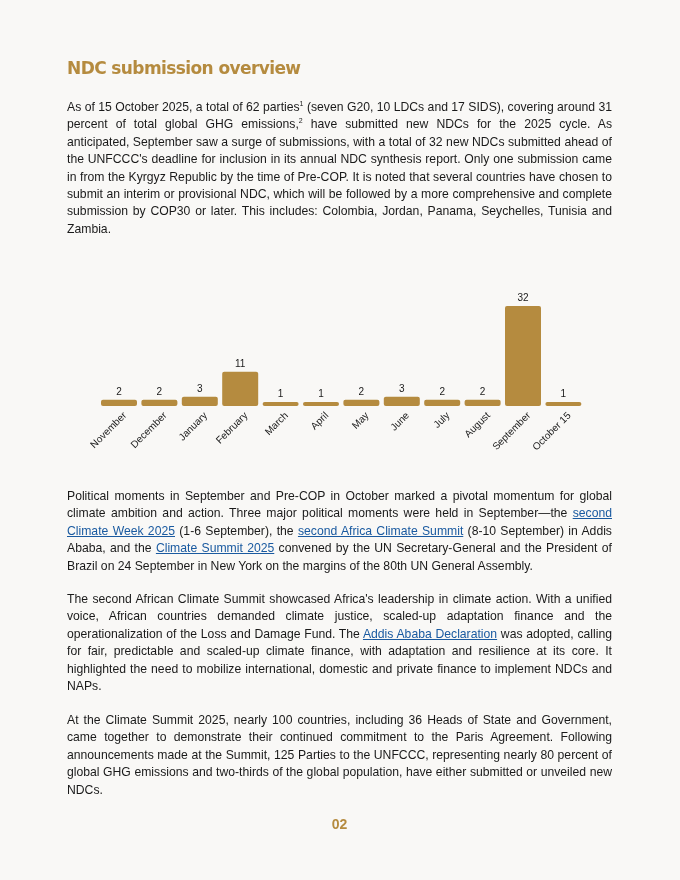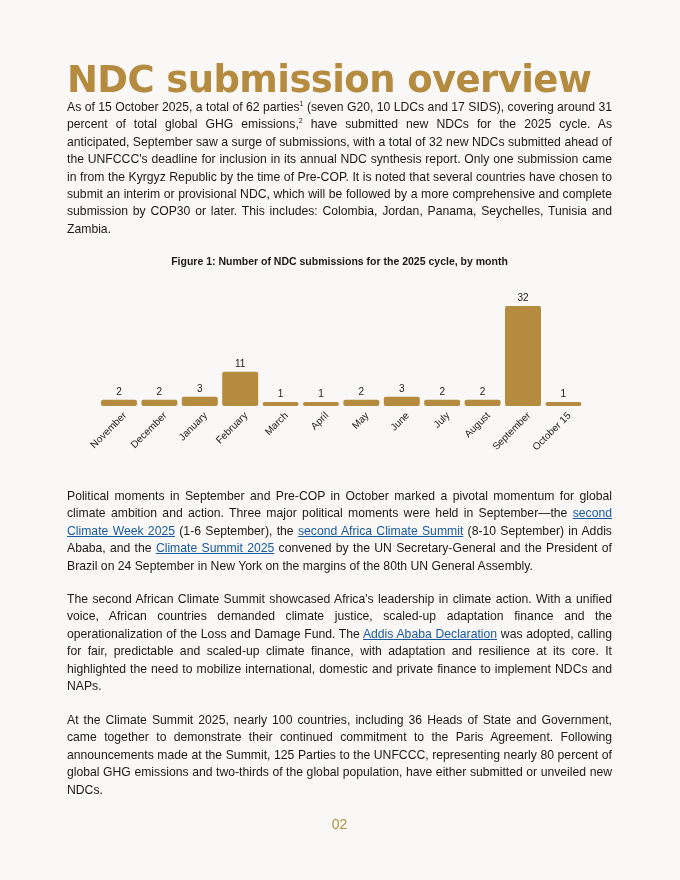--- a/index.html
+++ b/index.html
@@ -4,48 +4,47 @@
   <style>
     html, body { margin:0; padding:0; }
     body {
       width:680px; height:880px; background:#f9f8f6; overflow:hidden;
       font-family:"Liberation Sans", sans-serif; color:#1a1a1a; position:relative;
     }
     .page { position:absolute; left:67px; top:0; width:545px; }
     h1 {
       position:absolute; left:0; top:58px; margin:0;
       font-family:"DejaVu Sans", sans-serif; font-weight:bold;
-      font-size:37px; letter-spacing:-0.6px; color:#b58b3f; white-space:nowrap;
+      font-size:17px; letter-spacing:-0.6px; color:#b58b3f; white-space:nowrap;
     }
     p {
       position:absolute; left:0; width:545px; margin:0;
       font-size:12.2px; line-height:17.4px; text-align:justify;
     }
     sup { font-size:7px; line-height:0; vertical-align:5px; }
     a { color:#1a5aa0; text-decoration:underline; }
     .fig-title {
       position:absolute; left:0; width:545px; top:254px; text-align:center;
       font-weight:bold; font-size:10.5px; line-height:15px; color:#1a1a1a;
     }
     .chart { position:absolute; left:0; top:290px; width:545px; height:180px; }
     .pagenum {
       position:absolute; left:0; width:545px; top:816px; text-align:center;
-      font-weight:normal; font-size:14px; color:#b58b3f;
+      font-weight:bold; font-size:14px; color:#b58b3f;
     }
   </style>
 </head>
 <body>
 
 <div class="page">
   <h1>NDC submission overview</h1>
 
   <p style="top:99px;"><span>As of 15 October 2025, a total of 62 parties</span><sup>1</sup><span> (seven G20, 10 LDCs and 17 SIDS), covering around 31 percent of total global GHG emissions,</span><sup>2</sup><span> have submitted new NDCs for the 2025 cycle. As anticipated, September saw a surge of submissions, with a total of 32 new NDCs submitted ahead of the UNFCCC's deadline for inclusion in its annual NDC synthesis report. Only one submission came in from the Kyrgyz Republic by the time of Pre-COP. It is noted that several countries have chosen to submit an interim or provisional NDC, which will be followed by a more comprehensive and complete submission by COP30 or later. This includes: Colombia, Jordan, Panama, Seychelles, Tunisia and Zambia.</span></p>
 
   <div class="fig-title">
-    <div>Figure 1:  Number of NDC submissions for the 2025 cycle, by month</div>
   </div>
 
   <svg class="chart" id="chart" width="545" height="180" viewBox="0 0 545 180">
       <rect x="34" y="109.75" width="36" height="6.25" rx="2" fill="#b58b3f"></rect>
       <text x="52" y="104.75" text-anchor="middle" font-size="10" fill="#1a1a1a" font-family="Liberation Sans, sans-serif">2</text>
       <text x="60" y="126" text-anchor="end" font-size="10" fill="#1a1a1a" font-family="Liberation Sans, sans-serif" transform="rotate(-45 60 126)">November</text>
       <rect x="74.4" y="109.75" width="36" height="6.25" rx="2" fill="#b58b3f"></rect>
       <text x="92.4" y="104.75" text-anchor="middle" font-size="10" fill="#1a1a1a" font-family="Liberation Sans, sans-serif">2</text>
       <text x="100.4" y="126" text-anchor="end" font-size="10" fill="#1a1a1a" font-family="Liberation Sans, sans-serif" transform="rotate(-45 100.4 126)">December</text>
       <rect x="114.8" y="106.625" width="36" height="9.375" rx="2" fill="#b58b3f"></rect>

